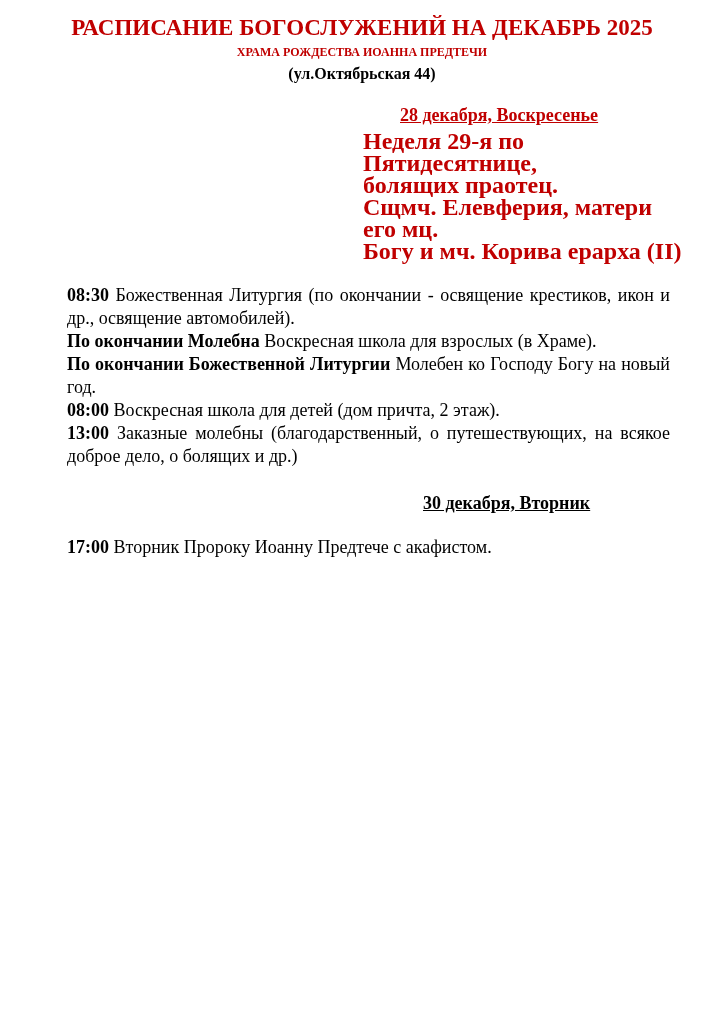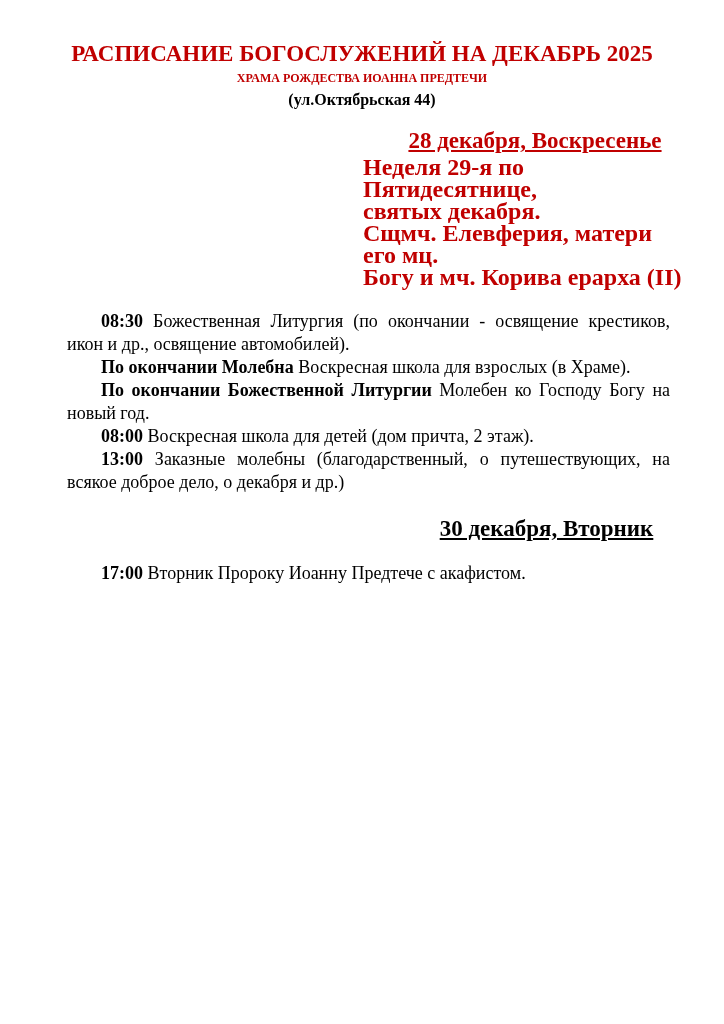--- a/index.html
+++ b/index.html
@@ -5,21 +5,21 @@
   * { margin: 0; padding: 0; box-sizing: border-box; }
   html, body { background: #ffffff; }
   .page {
     position: relative;
     width: 724px;
     height: 1024px;
     background: #ffffff;
     font-family: "Liberation Serif", "DejaVu Serif", serif;
     color: #000000;
     overflow: hidden;
-    padding-top: 40px;
+    padding-top: 14px;
   }
   .header { text-align: center; }
   .title-main {
     color: #C00000;
     font-size: 23px;
     font-weight: bold;
     line-height: 28px;
   }
   .title-sub {
     color: #C00000;
@@ -27,26 +27,25 @@
     font-weight: bold;
     line-height: 21px;
   }
   .title-address {
     color: #000000;
     font-size: 16px;
     font-weight: bold;
     line-height: 21px;
   }
   .day-heading {
-    font-size: 23px;
+    font-size: 18px;
     font-weight: bold;
     line-height: 30px;
     text-decoration: underline;
     white-space: nowrap;
-    text-align: center;
   }
   .heading-sunday {
     color: #C00000;
     margin: 16px 54px 0 400px;
   }
   .heading-tuesday {
     color: #000000;
     margin: 20px 54px 12px 423px;
   }
   .feast {
@@ -56,49 +55,49 @@
     font-weight: bold;
     line-height: 22px;
   }
   .entries { margin: 22px 54px 0 67px; }
   .entries-last { margin-top: 18px; }
   .entry {
     font-size: 18px;
     line-height: 23px;
     text-align: justify;
   }
-  .entry .lead { font-weight: bold; margin-left: 34px; }
+  .entry .lead { font-weight: bold; }
 </style>
 </head>
 <body>
 
 <div class="page">
 
   <div class="header">
     <div class="title-main">РАСПИСАНИЕ БОГОСЛУЖЕНИЙ НА ДЕКАБРЬ 2025</div>
     <div class="title-sub">ХРАМА РОЖДЕСТВА ИОАННА ПРЕДТЕЧИ</div>
     <div class="title-address">(ул.Октябрьская 44)</div>
   </div>
 
   <div>
     <div class="day-heading heading-sunday">28 декабря, Воскресенье</div>
 
     <div class="feast">
       <div>Неделя 29-я по Пятидесятнице,</div>
-      <div>святых декабря.</div>
+      <div>болящих праотец.</div>
       <div>Сщмч. Елевферия, матери его мц.</div>
       <div>Богу и мч. Корива ерарха (II)</div>
     </div>
 
     <div class="entries">
       <p class="entry"><b class="lead">08:30</b> <span>Божественная Литургия (по окончании - освящение крестиков, икон и др., освящение автомобилей).</span></p>
       <p class="entry"><b class="lead">По окончании Молебна</b> <span>Воскресная школа для взрослых (в Храме).</span></p>
       <p class="entry"><b class="lead">По окончании Божественной Литургии</b> <span>Молебен ко Господу Богу на новый год.</span></p>
       <p class="entry"><b class="lead">08:00</b> <span>Воскресная школа для детей (дом причта, 2 этаж).</span></p>
-      <p class="entry"><b class="lead">13:00</b> <span>Заказные молебны (благодарственный, о путешествующих, на всякое доброе дело, о декабря и др.)</span></p>
+      <p class="entry"><b class="lead">13:00</b> <span>Заказные молебны (благодарственный, о путешествующих, на всякое доброе дело, о болящих и др.)</span></p>
     </div>
   </div>
 
   <div>
     <div class="day-heading heading-tuesday">30 декабря, Вторник</div>
 
     <div class="entries entries-last">
       <p class="entry"><b class="lead">17:00</b> <span>Вторник Пророку Иоанну Предтече с акафистом.</span></p>
     </div>
   </div>

